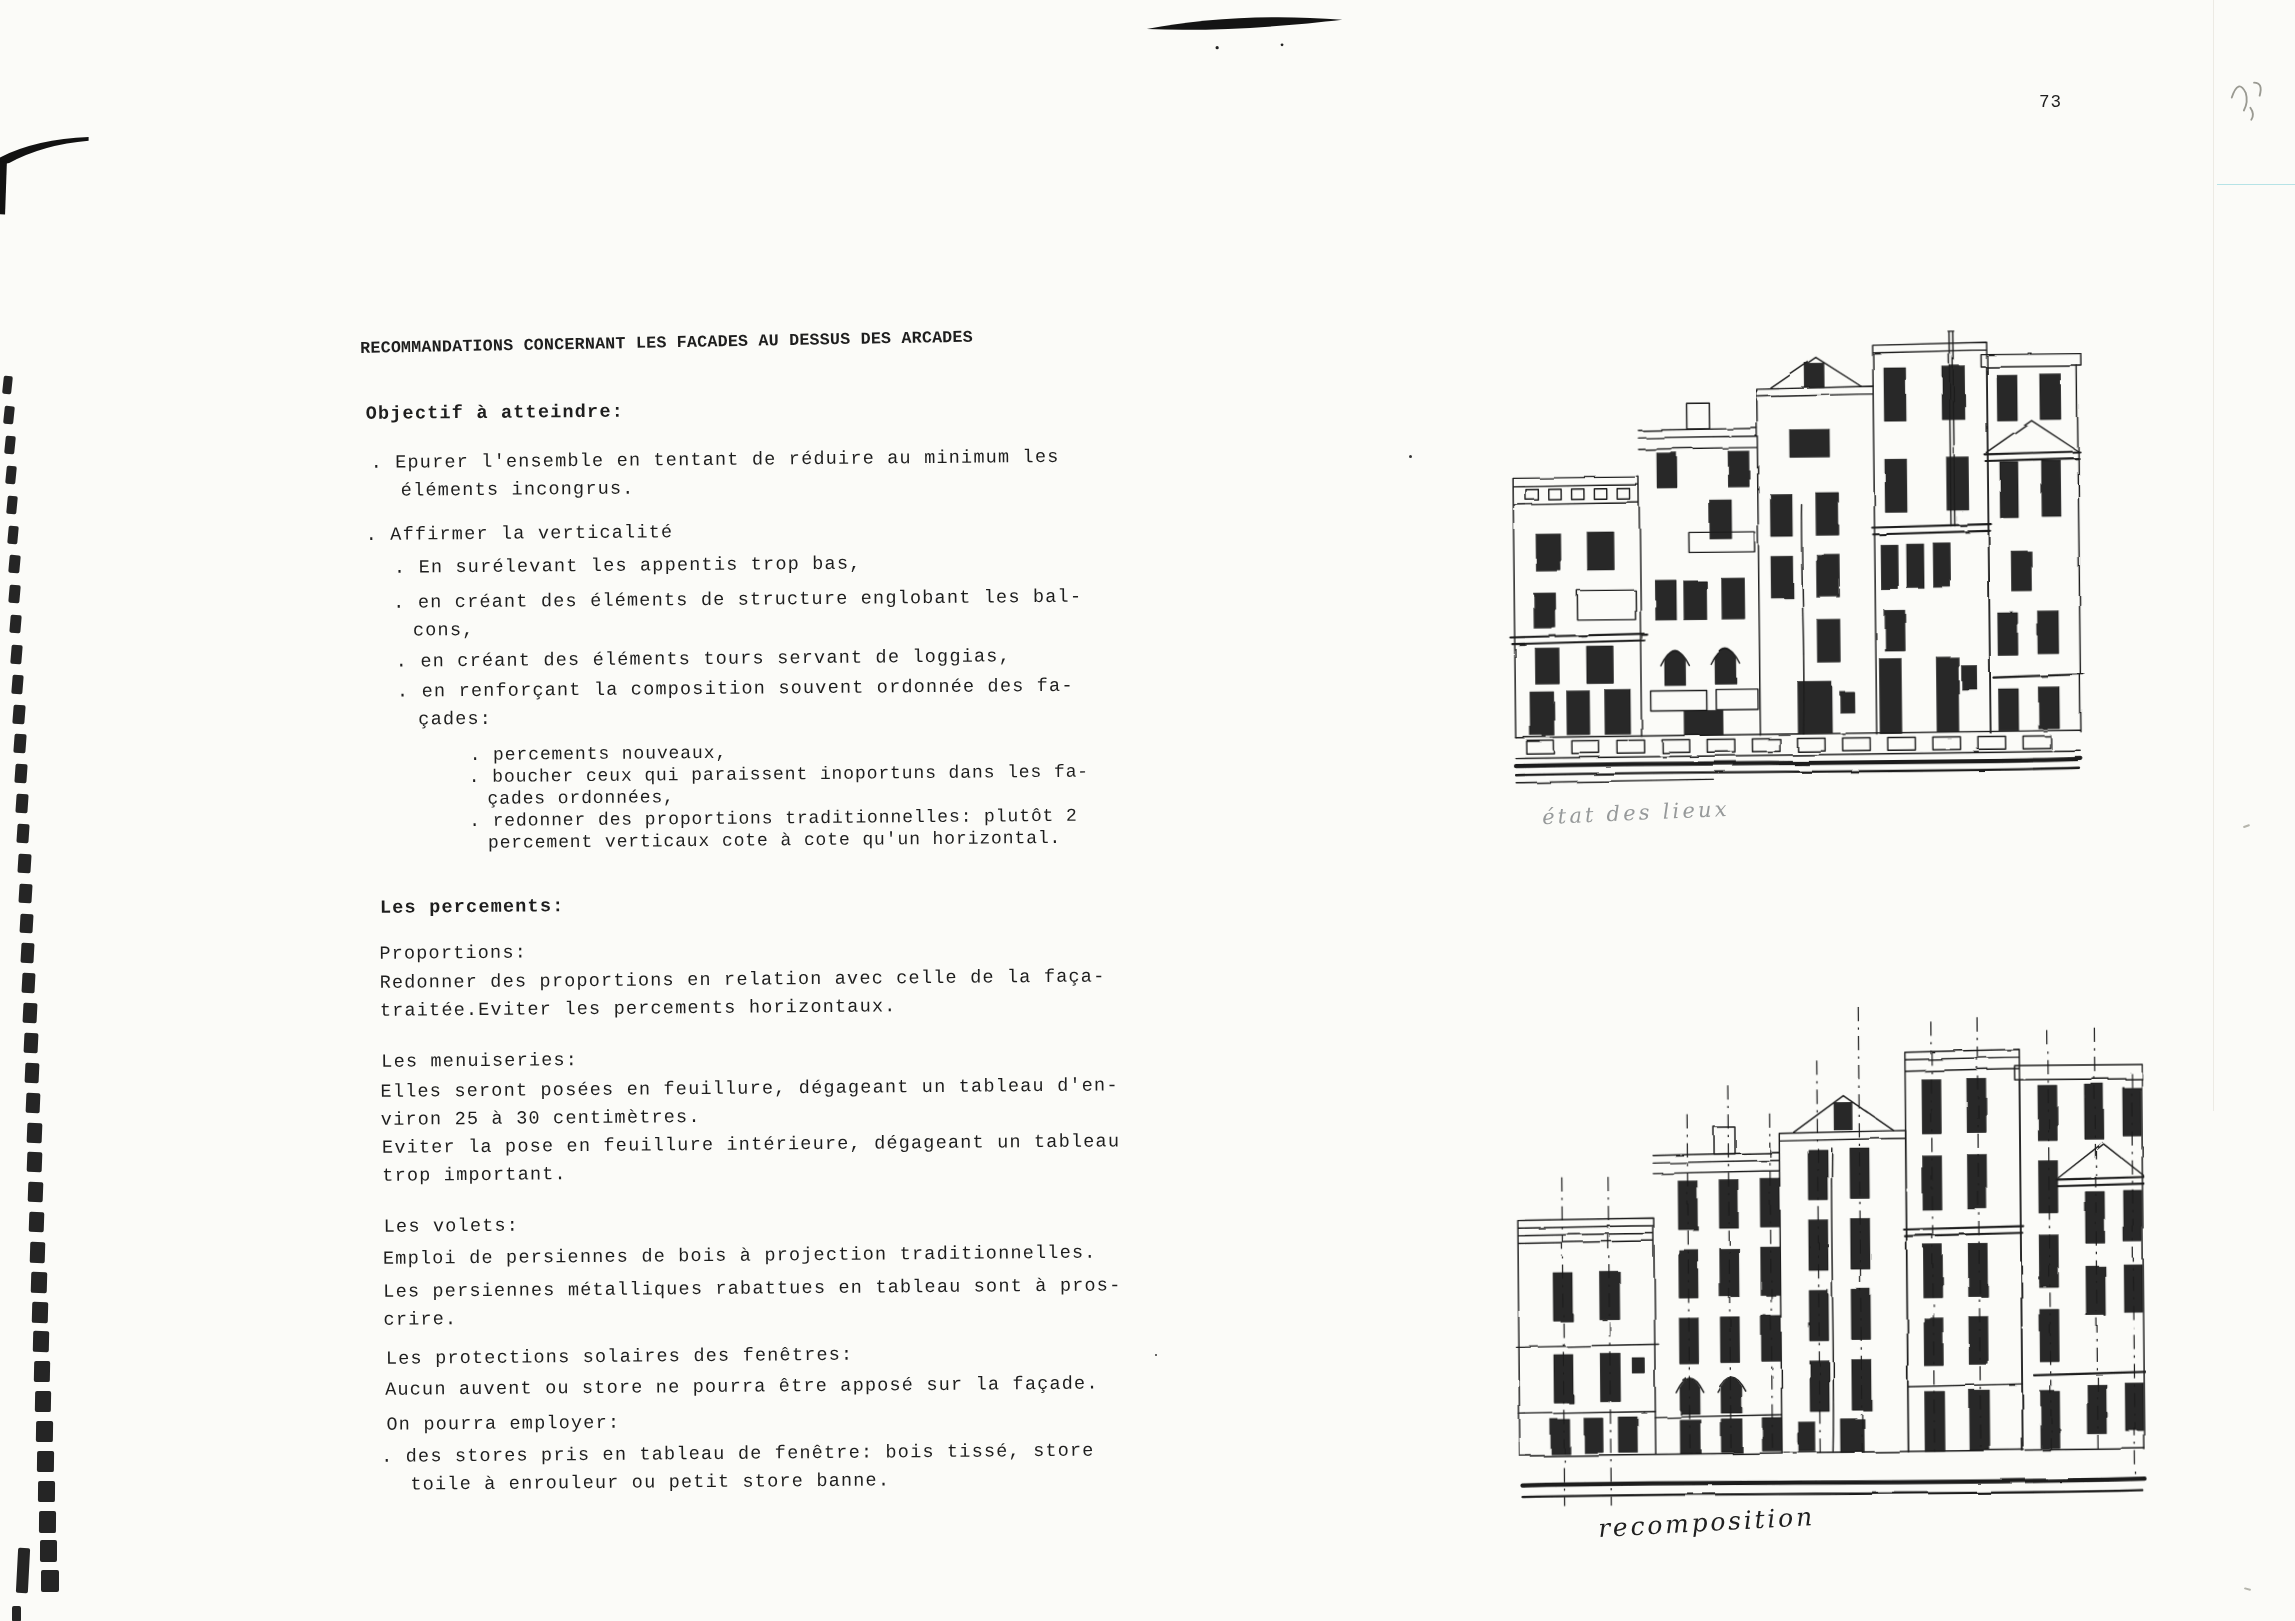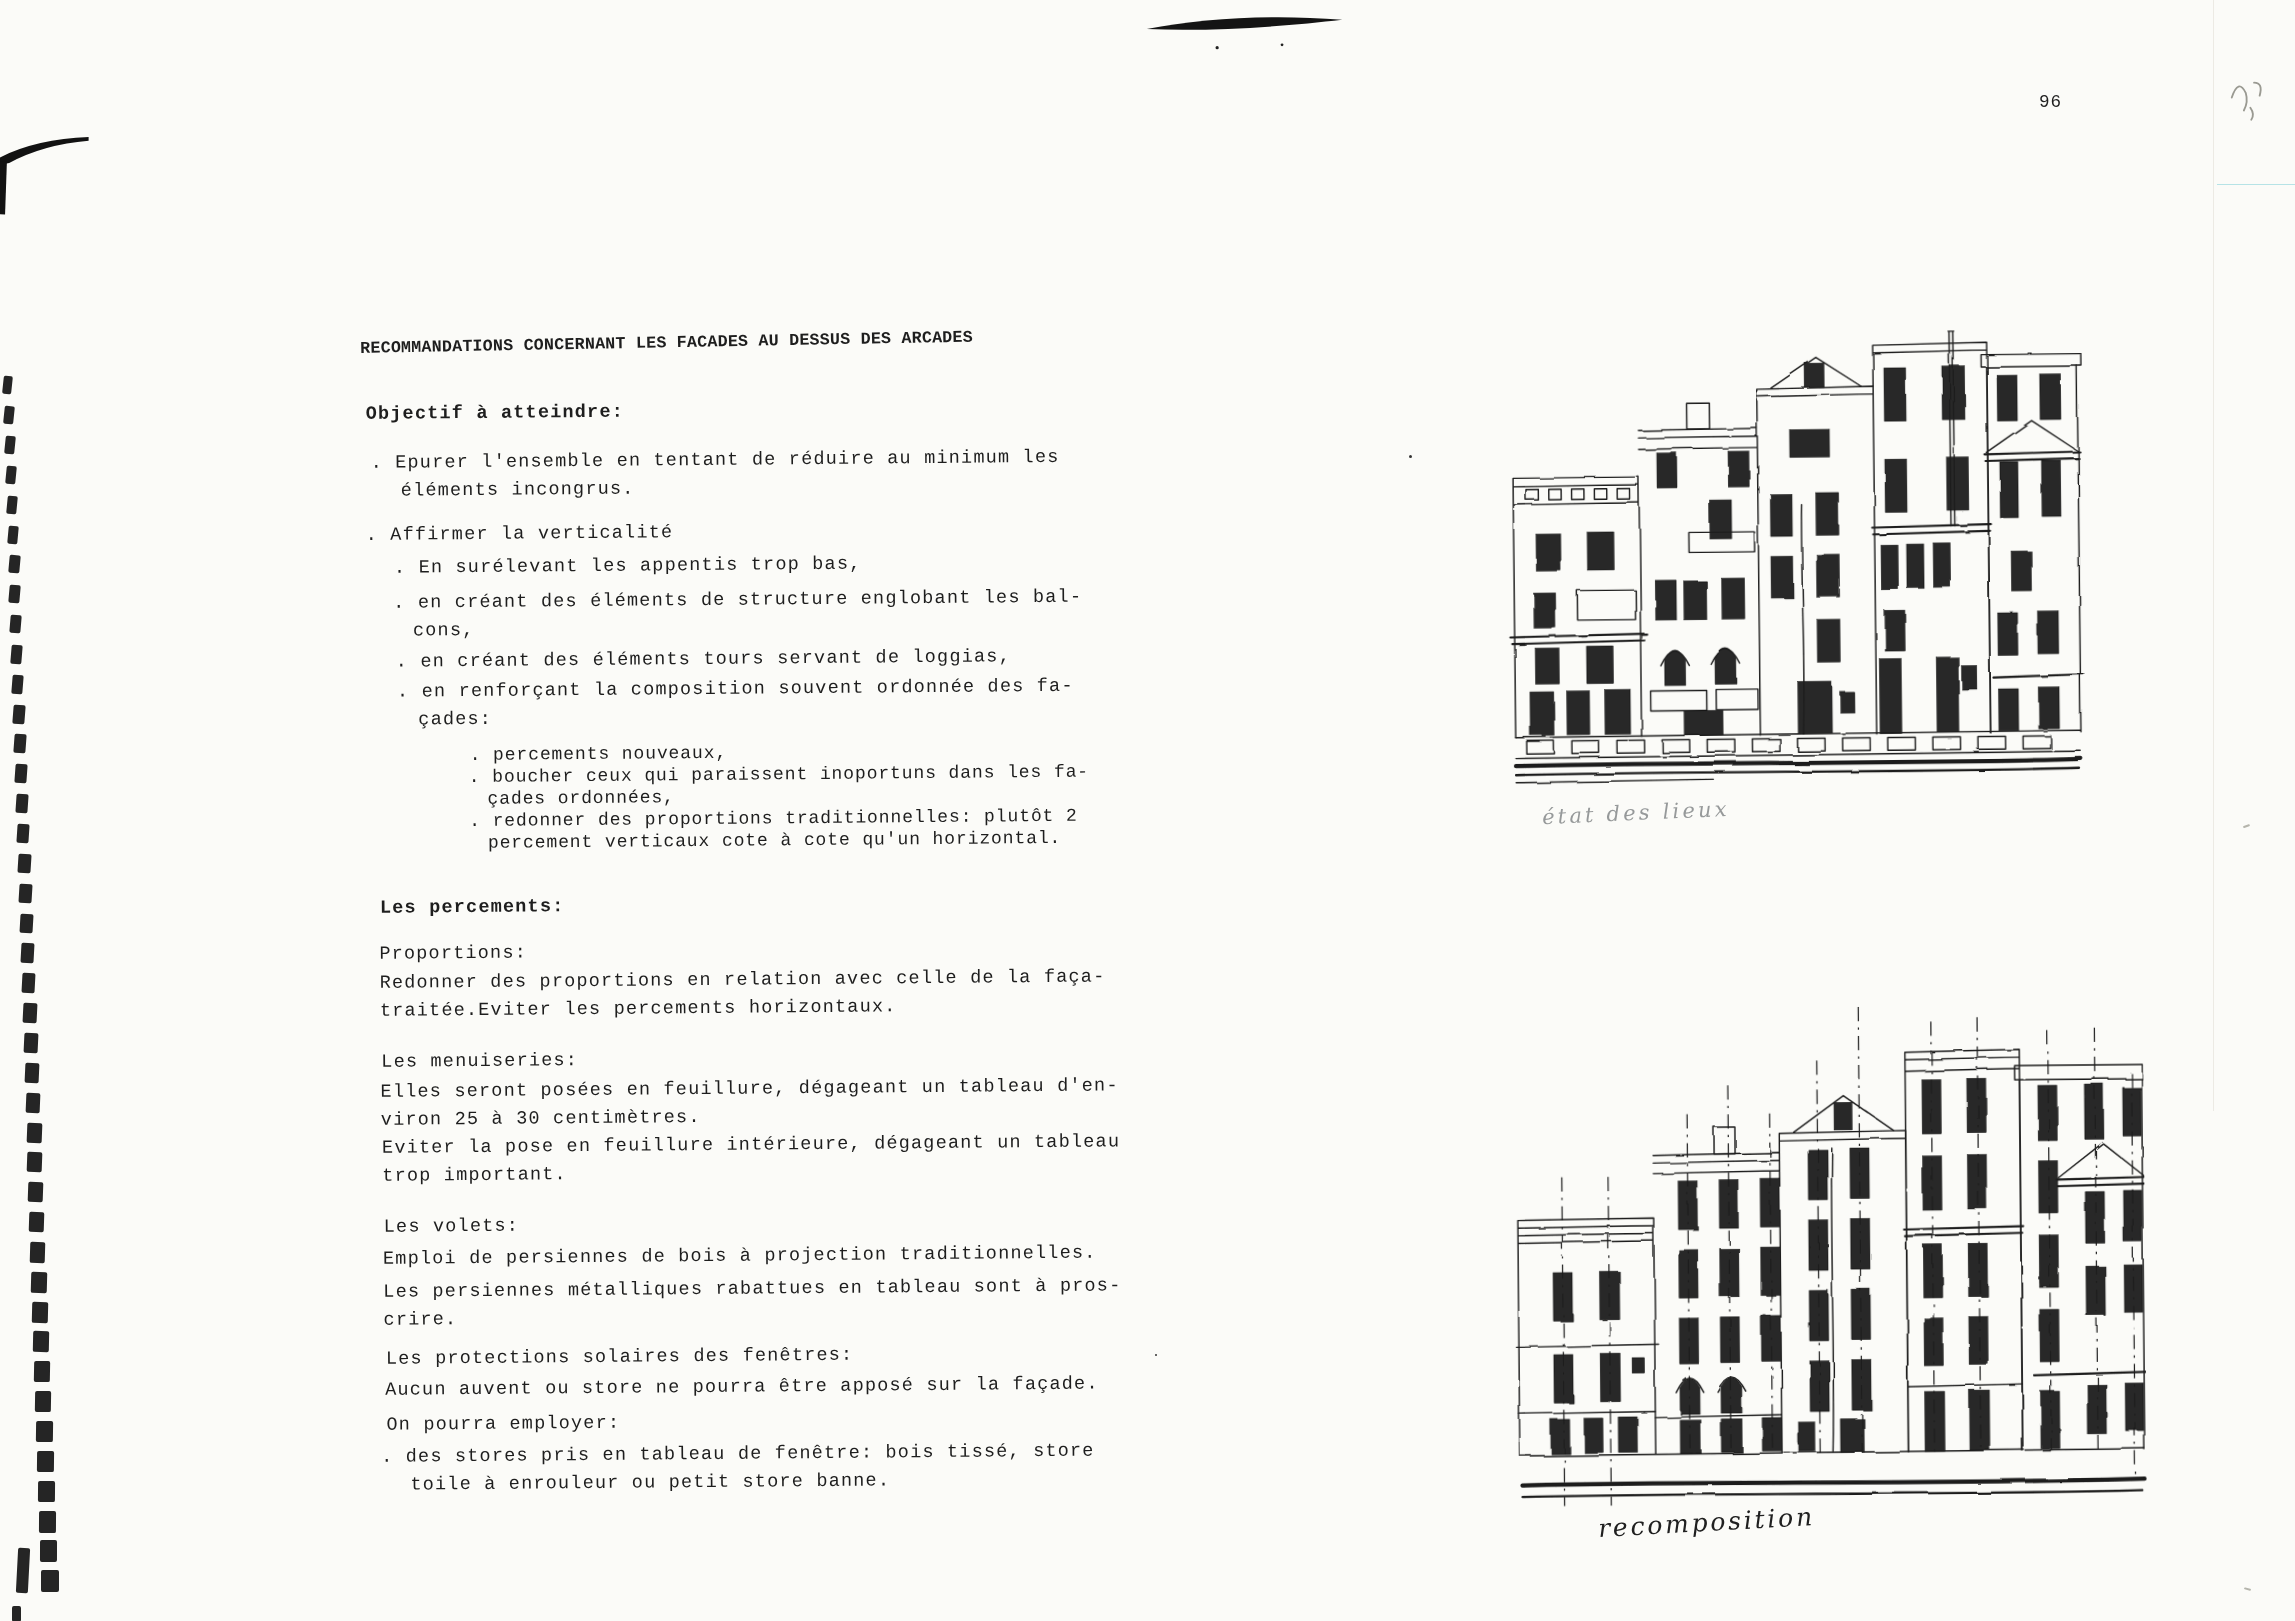--- a/index.html
+++ b/index.html
@@ -34,21 +34,21 @@
   
   .bmark{position:absolute;background:#141414;border-radius:1.9px;opacity:.93}
   .edge-line{position:absolute;left:2213px;top:0;width:1.4px;height:1111px;background:#eceae4}
   .cyan-line{position:absolute;left:2217px;top:184px;width:79px;height:1.4px;background:rgba(70,190,200,0.38)}
   .dot{position:absolute;background:#333;border-radius:50%}
   .graydash{position:absolute;background:#b5b5ac;border-radius:0.9px}
 </style>
 </head>
 <body>
 
-<div class="page-number">96</div>
+<div class="page-number">73</div>
 
 <div class="text-col">
   <div class="doc-title">RECOMMANDATIONS CONCERNANT LES FACADES AU DESSUS DES ARCADES</div>
 
   <div class="blk" style="margin-top:43px;margin-left:14px">
     <div class="ln b">Objectif à atteindre:</div>
   </div>
 
   <div class="blk" style="margin-top:21px;margin-left:18.5px">
     <div class="ln">. Epurer l'ensemble en tentant de réduire au minimum les</div>

